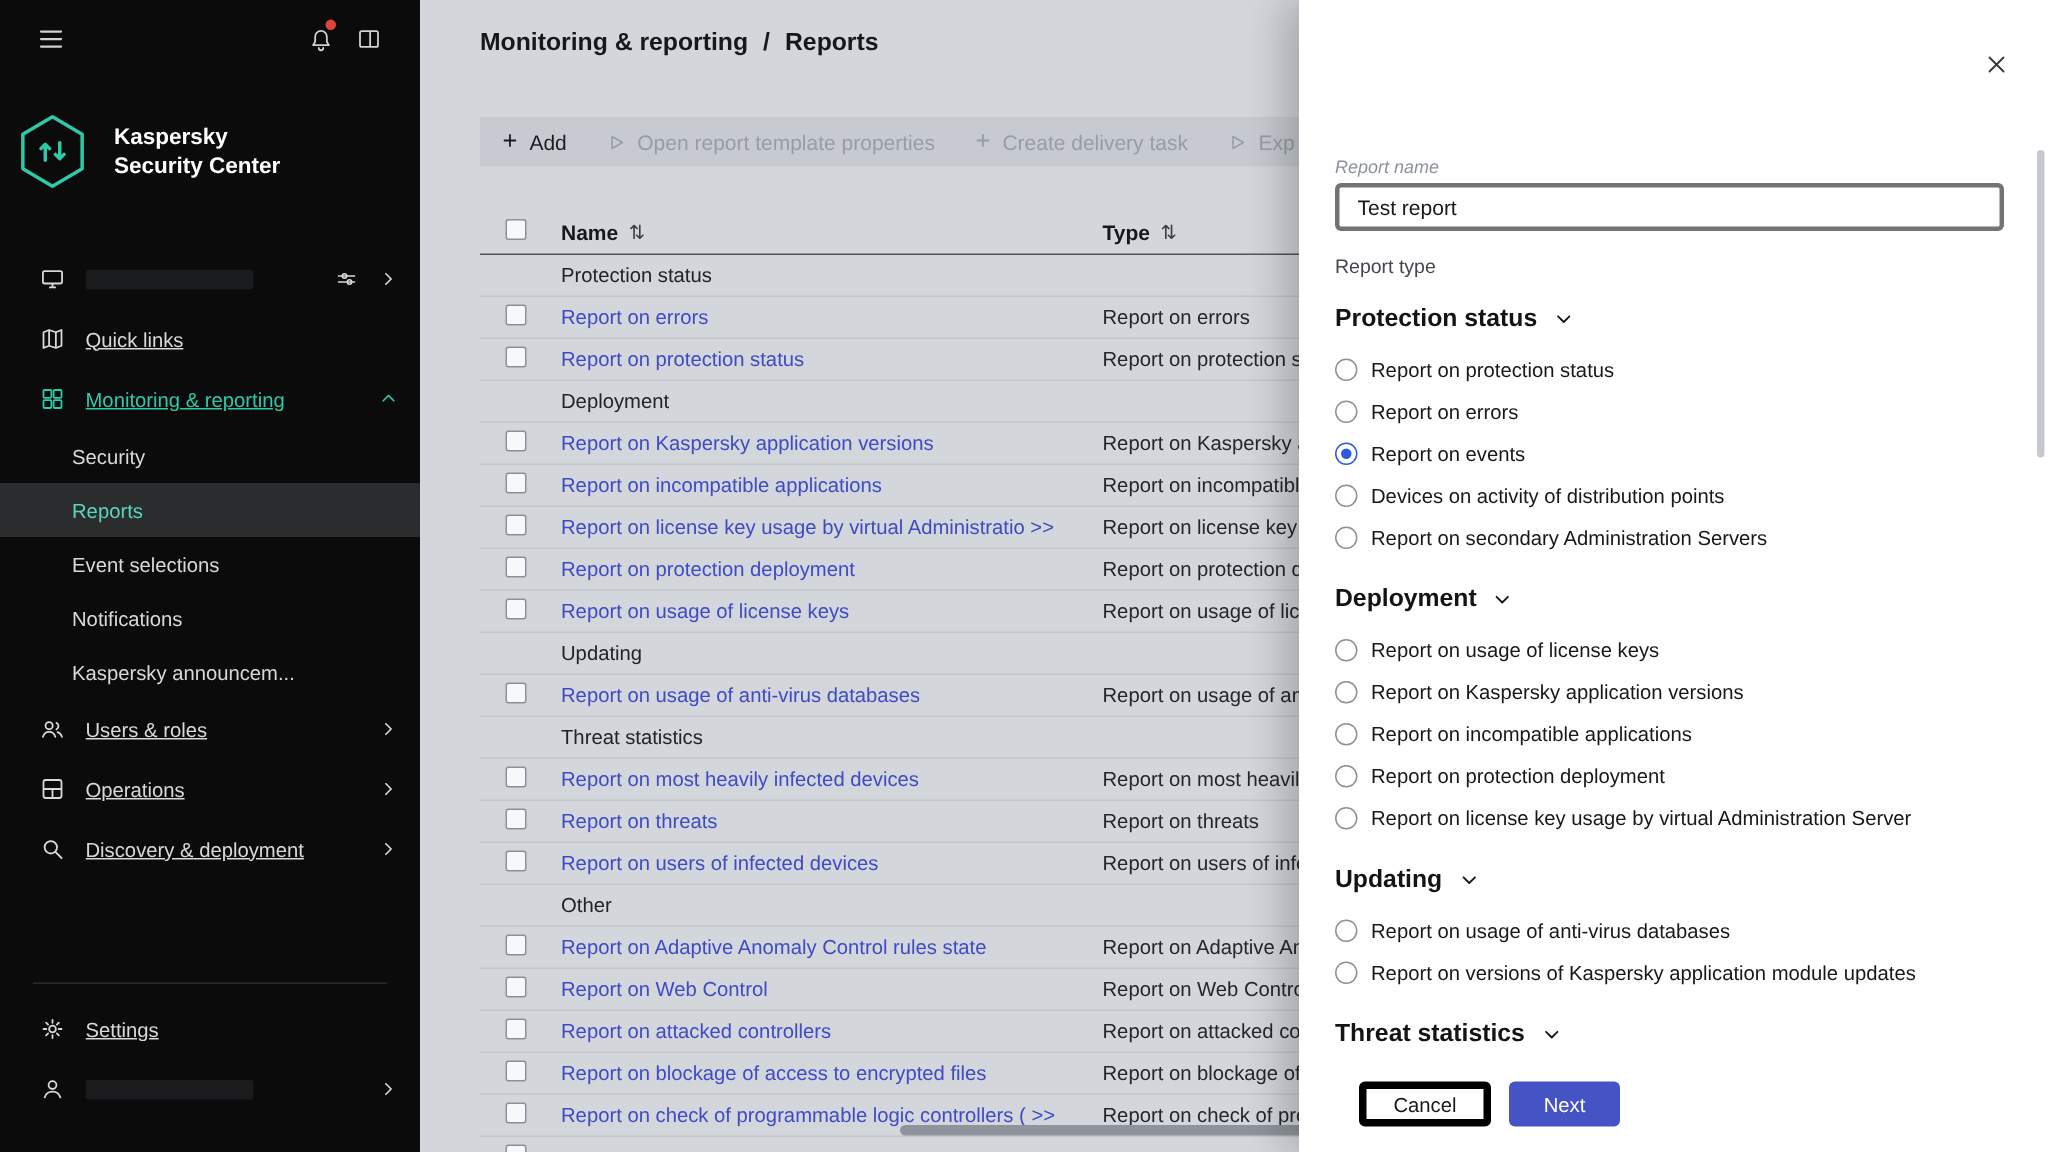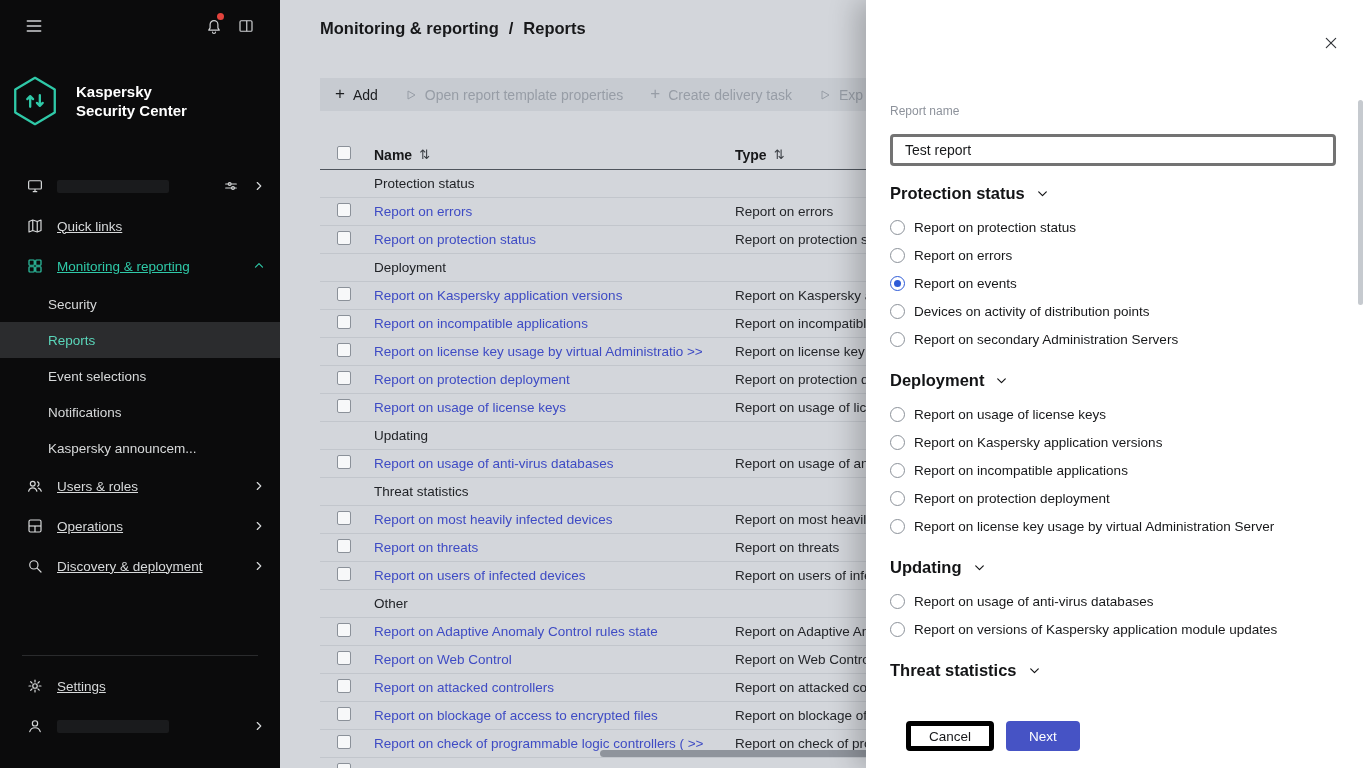--- a/index.html
+++ b/index.html
@@ -46,21 +46,21 @@
   .cell.name{display:flex;align-items:center;}
   .rlink{color:var(--link_indigo,#3e4bc4);text-decoration:none;cursor:pointer;overflow:hidden;white-space:nowrap;flex:0 1 auto;}
   .trunc{color:var(--link_indigo,#3e4bc4);flex:none;cursor:pointer;}
   .cell.type{color:#24262a;overflow:visible;}
   .h-scroll{position:absolute;left:320px;top:750px;width:542px;height:7px;border-radius:4px;background:#8f949c;z-index:6;cursor:pointer;}
 
   
   .panel{position:absolute;left:866px;top:0;width:500px;height:768px;background:#fff;z-index:10;box-shadow:-10px 0 26px rgba(0,0,0,.22);}
   .panel-close{position:absolute;top:32px;right:24px;width:22px;height:22px;display:flex;align-items:center;justify-content:center;color:#33363b;cursor:pointer;}
   .panel-body{position:absolute;top:104px;left:24px;right:30px;bottom:64px;overflow:hidden;}
-  .field-label{font-size:12px;color:#8d929b;margin-bottom:16px;}
+  .field-label{font-size:12px;color:#8d929b;margin-bottom:4px;font-style:italic;}
   .name-input{width:100%;height:32px;border:3px solid #737373;border-radius:4px;padding:0 12px;font-size:14px;color:#17181a;outline:none;background:#fff;font-family:"Liberation Sans",sans-serif;}
   .type-label{margin-top:16px;font-size:13px;color:#43474d;}
   .sec-head{display:flex;align-items:center;gap:11px;margin:18px 0 10px;font-size:16.5px;font-weight:700;color:#131416;cursor:pointer;}
   .opt{display:flex;align-items:center;gap:9px;height:28px;font-size:13.5px;color:#17181a;cursor:pointer;}
   .radio{width:15px;height:15px;border-radius:50%;border:1px solid #8b9199;background:#fff;flex:none;}
   .radio.sel{border:1px solid var(--radio_blue,#2e5bd7);}
   .radio.sel::after{content:"";display:block;width:7px;height:7px;margin:3px;border-radius:50%;background:var(--radio_blue,#2e5bd7);}
   .panel-footer{position:absolute;left:0;right:0;bottom:0;height:64px;background:#fff;display:flex;align-items:center;padding-left:40px;gap:12px;}
   .btn{height:30px;border-radius:4px;font-size:13.5px;display:flex;align-items:center;justify-content:center;cursor:pointer;font-family:"Liberation Sans",sans-serif;}
   .btn.cancel{width:88px;background:#fff;border:5px solid #000000;color:#17181a;}
@@ -426,20 +426,21 @@
     <span class="panel-close">
       <svg width="16" height="16" viewBox="0 0 24 24" fill="none" stroke="currentColor" stroke-width="1.8" stroke-linecap="round">
           <line x1="5" y1="5" x2="19" y2="19"></line>
           <line x1="19" y1="5" x2="5" y2="19"></line>
         </svg>
     </span>
 
     <div class="panel-body">
       <div class="field-label">Report name</div>
       <input class="name-input" type="text" value="Test report" style="">
+      <div class="type-label">Report type</div>
       <div>
           <div class="sec-head">
             <span>Protection status</span>
             <svg width="13" height="13" viewBox="0 0 24 24" fill="none" stroke="currentColor" stroke-width="2.2" stroke-linecap="round" stroke-linejoin="round">
               <polyline points="5 9 12 16 19 9"></polyline>
             </svg>
           </div>
           <label class="opt">
             <span class="radio"></span>
             <span>Report on protection status</span>

